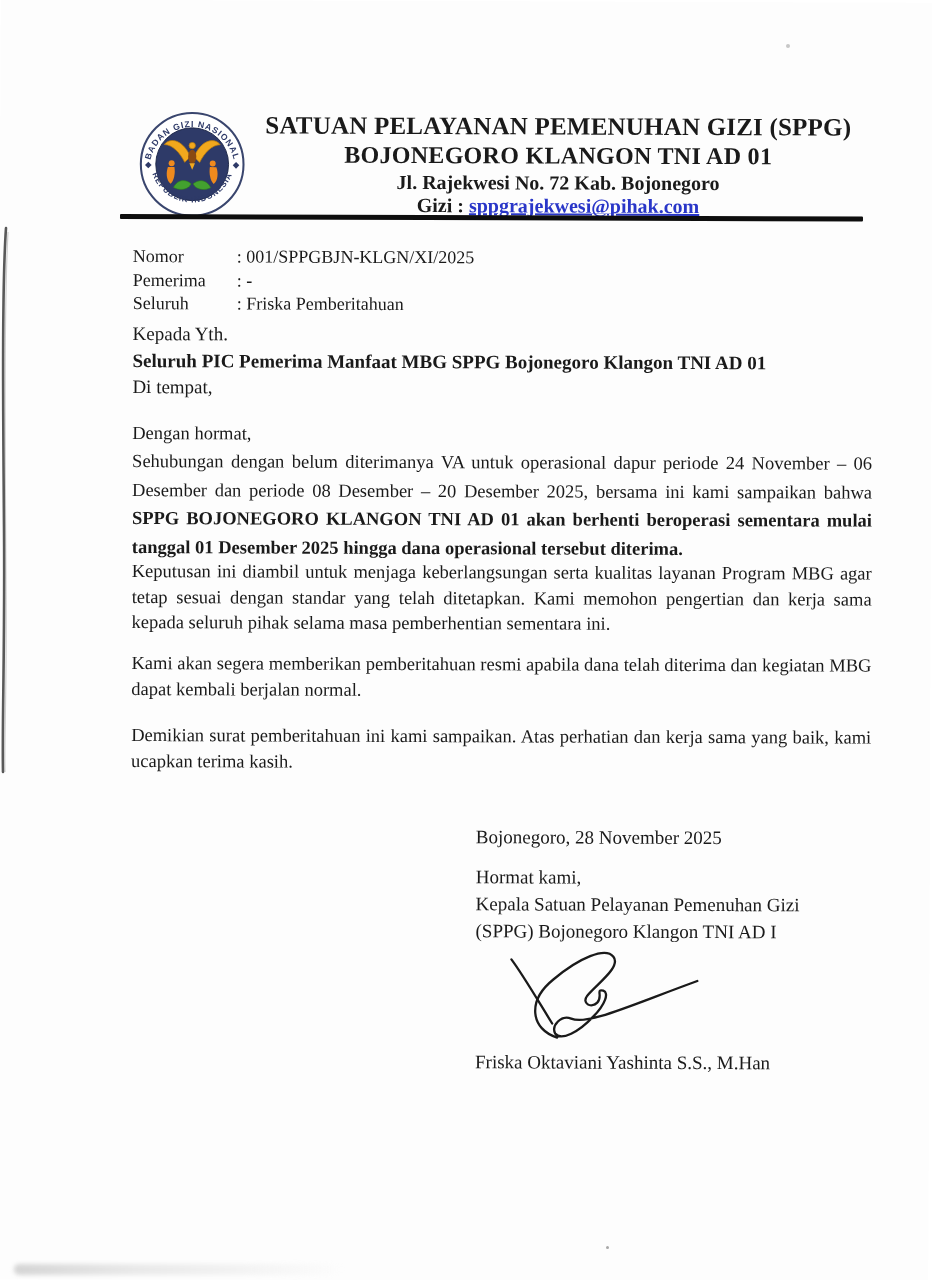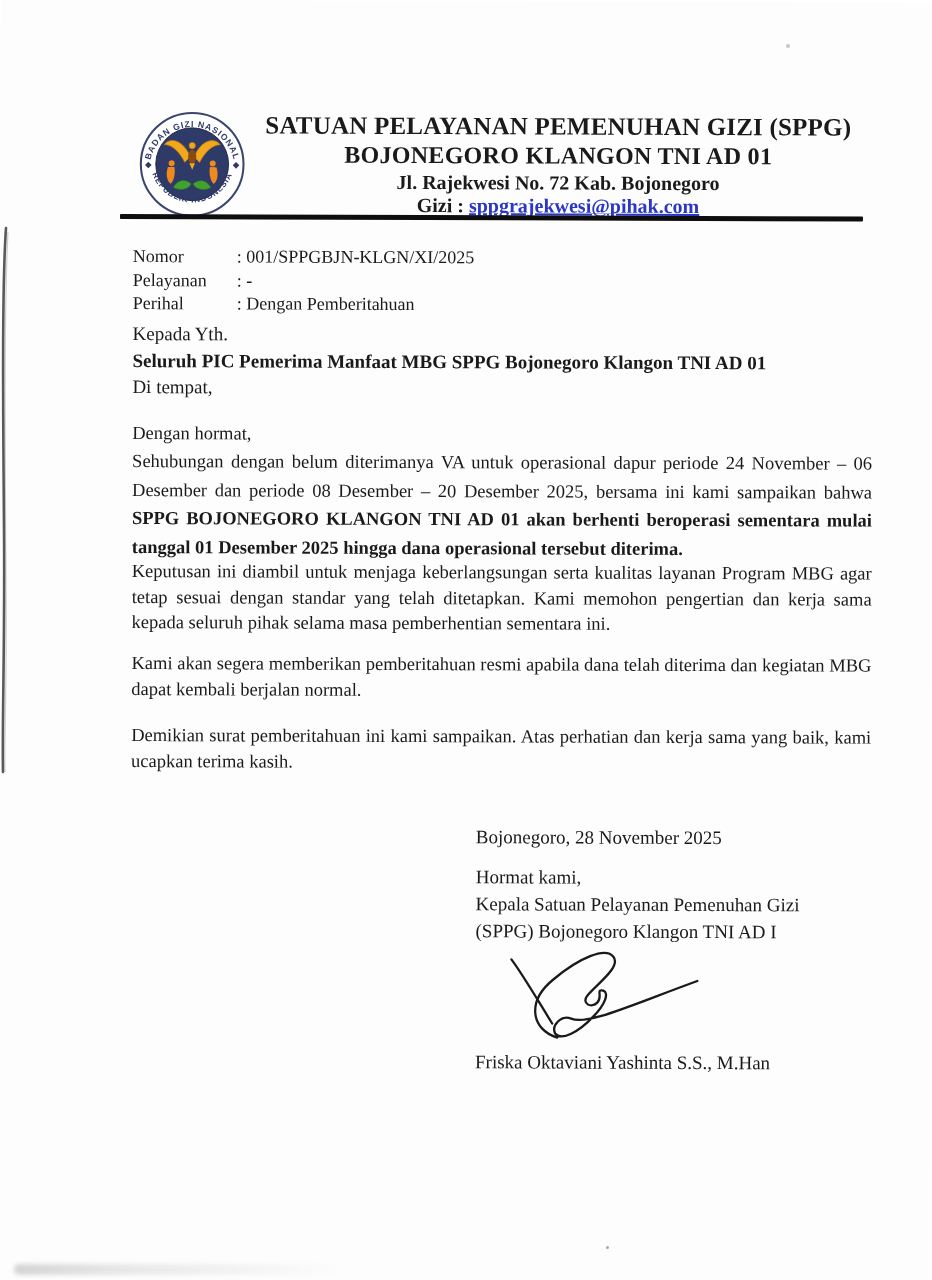--- a/index.html
+++ b/index.html
@@ -114,26 +114,26 @@
     </div>
   </header>
   <div class="head-rule"></div>
 
   <div class="meta">
     <div class="meta-row">
       <span class="meta-label">Nomor</span>
       <span class="meta-value bold">: 001/SPPGBJN-KLGN/XI/2025</span>
     </div>
     <div class="meta-row">
-      <span class="meta-label">Pelayanan</span>
+      <span class="meta-label">Pemerima</span>
       <span class="meta-value">: -</span>
     </div>
     <div class="meta-row">
-      <span class="meta-label">Perihal</span>
-      <span class="meta-value bold">: Dengan Pemberitahuan</span>
+      <span class="meta-label">Seluruh</span>
+      <span class="meta-value bold">: Friska Pemberitahuan</span>
     </div>
   </div>
 
   <div class="recipient">
     <div>Kepada Yth.</div>
     <div class="bold">Seluruh PIC Pemerima Manfaat MBG SPPG Bojonegoro Klangon TNI AD 01</div>
     <div>Di tempat,</div>
   </div>
 
   <div class="letter-body">

